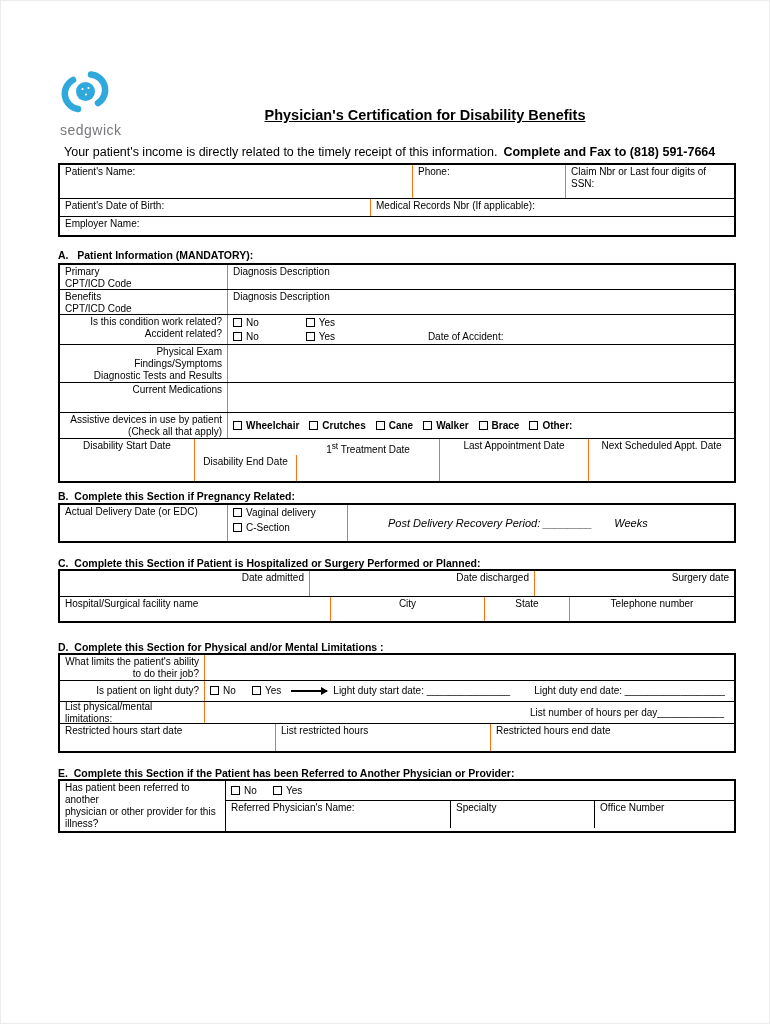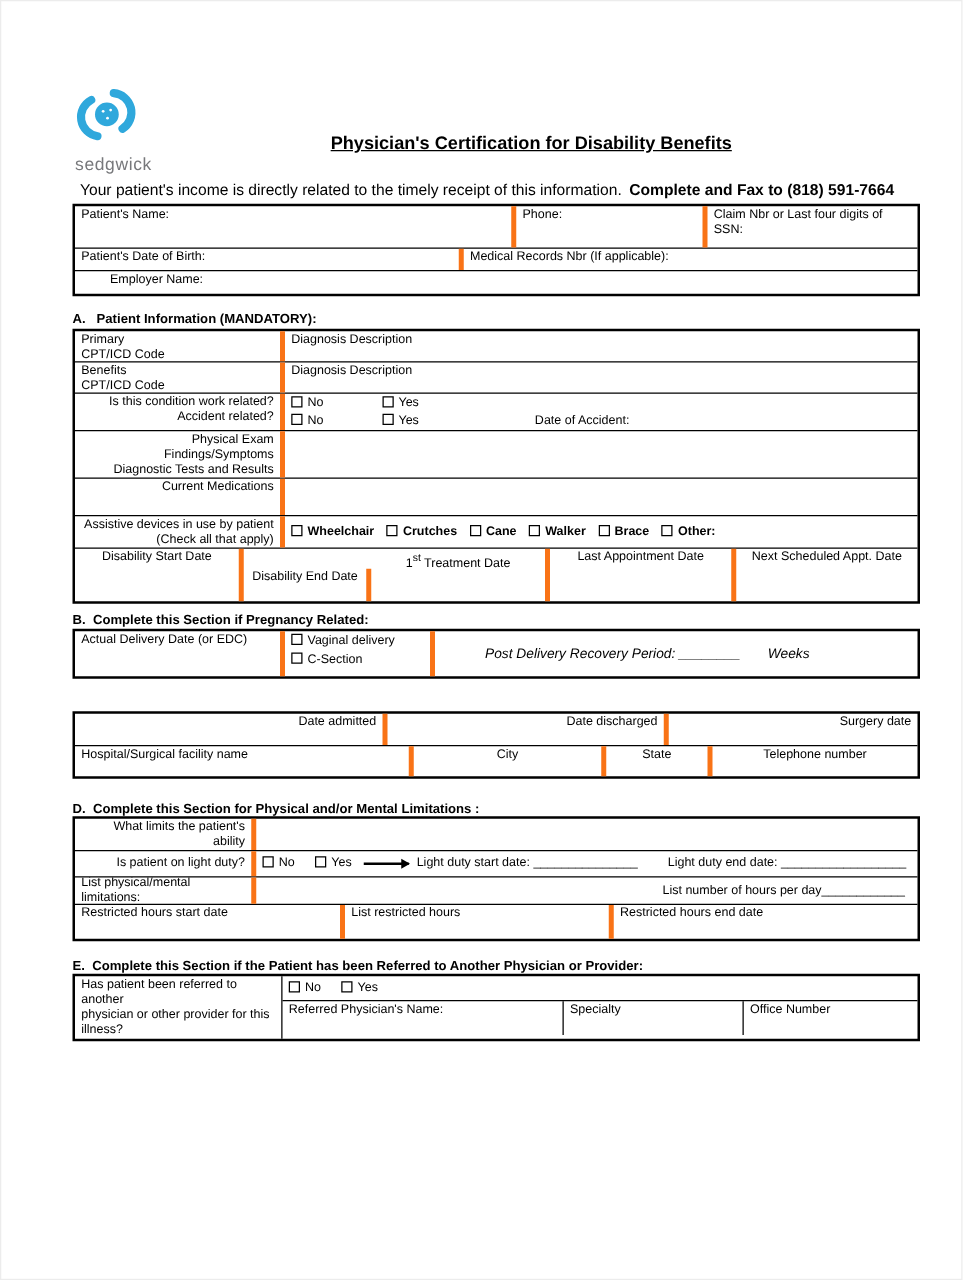--- a/index.html
+++ b/index.html
@@ -16,21 +16,21 @@
   .title {
     position:absolute; left:100px; top:106px; width:648px; text-align:center;
     font-size:14.5px; font-weight:bold; text-decoration:underline;
   }
   .intro { position:absolute; left:63px; top:144px; width:672px; font-size:12.5px; white-space:pre-wrap; }
   .intro b { margin-left:6px; }
   
   .tbl { position:absolute; left:57px; width:678px; border:2px solid #000; background:#fff; }
   .tr { display:flex; border-bottom:1px solid #000; }
   .tr:last-child { border-bottom:none; }
-  .td { border-right:4px solid #f97316; padding:1px 5px; font-size:10px; line-height:12px; overflow:hidden; }
+  .td { border-right:1px solid #f97316; padding:1px 5px; font-size:10px; line-height:12px; overflow:hidden; }
   .td:last-child { border-right:none; }
   .lab-r { text-align:right; }
   .sec-head { position:absolute; left:57px; font-size:10.5px; font-weight:bold; white-space:pre-wrap; }
   
   .cb { display:inline-block; width:9px; height:9px; border:1px solid #000; background:#fff; vertical-align:-1px; margin-right:4px; flex:none; }
   .opt { display:inline-block; white-space:nowrap; }
   .bold { font-weight:bold; }
   .ital { font-style:italic; }
   .center { text-align:center; }
   
@@ -62,21 +62,21 @@
   <div class="tbl" style="top:162px;">
     <div class="tr" style="height:34px;">
       <div class="td" style="width:353px;"><span>Patient's Name:</span></div>
       <div class="td" style="width:153px;"><span>Phone:</span></div>
       <div class="td" style="flex:1;"><span>Claim Nbr or Last four digits of SSN:</span></div>
     </div>
     <div class="tr" style="height:18px;">
       <div class="td" style="width:311px;"><span>Patient's Date of Birth:</span></div>
       <div class="td" style="flex:1;"><span>Medical Records Nbr (If applicable):</span></div>
     </div>
-    <div class="tr" style="height:18px;padding-left:23px;">
+    <div class="tr" style="height:18px;">
       <div class="td" style="flex:1;"><span>Employer Name:</span></div>
     </div>
   </div>
 
   <div class="sec-head" style="top:248px;">A.   Patient Information (MANDATORY):</div>
   <div class="tbl" style="top:262px;">
     <div class="tr" style="height:25px;">
       <div class="td" style="width:168px;">
         <div>Primary</div>
         <div>CPT/ICD Code</div>
@@ -149,20 +149,21 @@
       <div class="td" style="width:120px;">
         <div style="margin-top:1px;"><span class="opt"><span class="cb"></span><span>Vaginal delivery</span></span></div>
         <div style="margin-top:3px;"><span class="opt"><span class="cb"></span><span>C-Section</span></span></div>
       </div>
       <div class="td ital" style="flex:1; display:flex; align-items:center; padding-left:40px; font-size:11px;">
         <span>Post Delivery Recovery Period:</span>&nbsp;<span>________</span><span style="margin-left:22px;">Weeks</span>
       </div>
     </div>
   </div>
 
+  <div class="sec-head" style="top:556px;">C.  Complete this Section if Patient is Hospitalized or Surgery Performed or Planned:</div>
   <div class="tbl" style="top:568px;">
     <div class="tr" style="height:26px;text-align:right;">
       <div class="td" style="width:250px;"><span>Date admitted</span></div>
       <div class="td" style="width:225px;"><span>Date discharged</span></div>
       <div class="td" style="flex:1;"><span>Surgery date</span></div>
     </div>
     <div class="tr" style="height:24px;">
       <div class="td" style="width:271px;"><span>Hospital/Surgical facility name</span></div>
       <div class="td center" style="width:154px;"><span>City</span></div>
       <div class="td center" style="width:85px;"><span>State</span></div>

